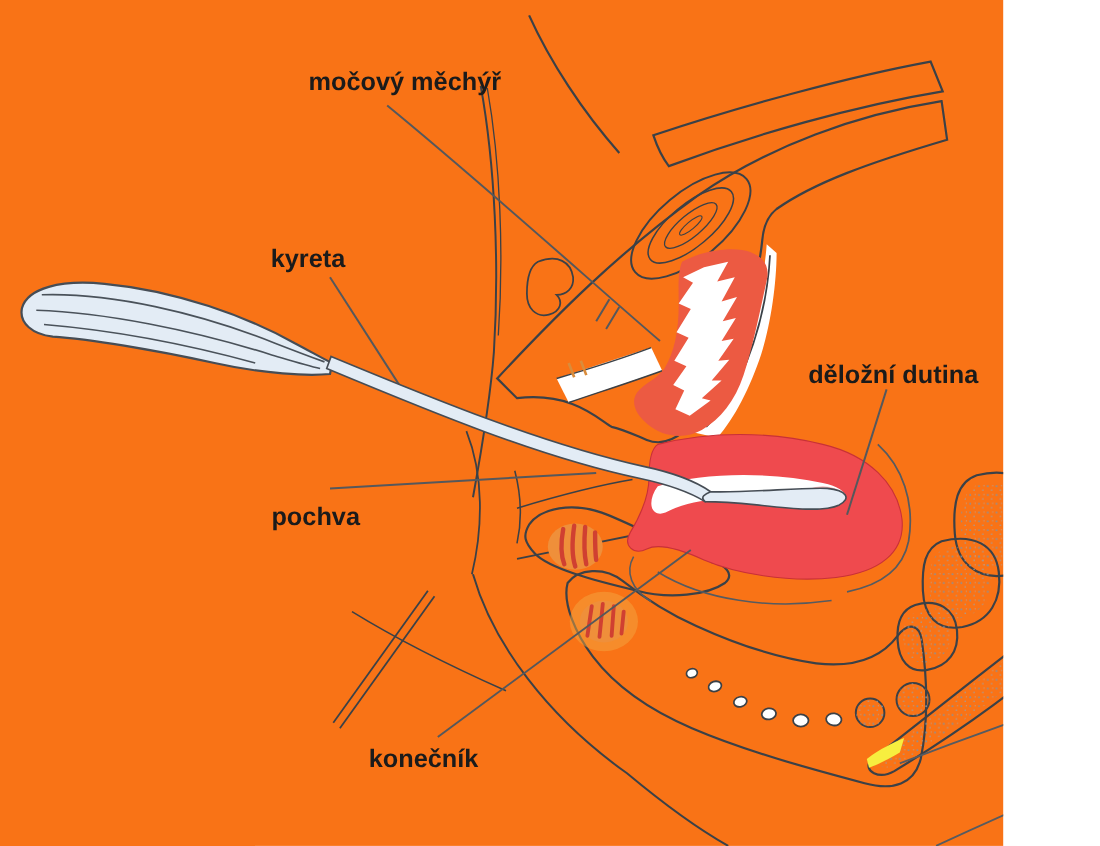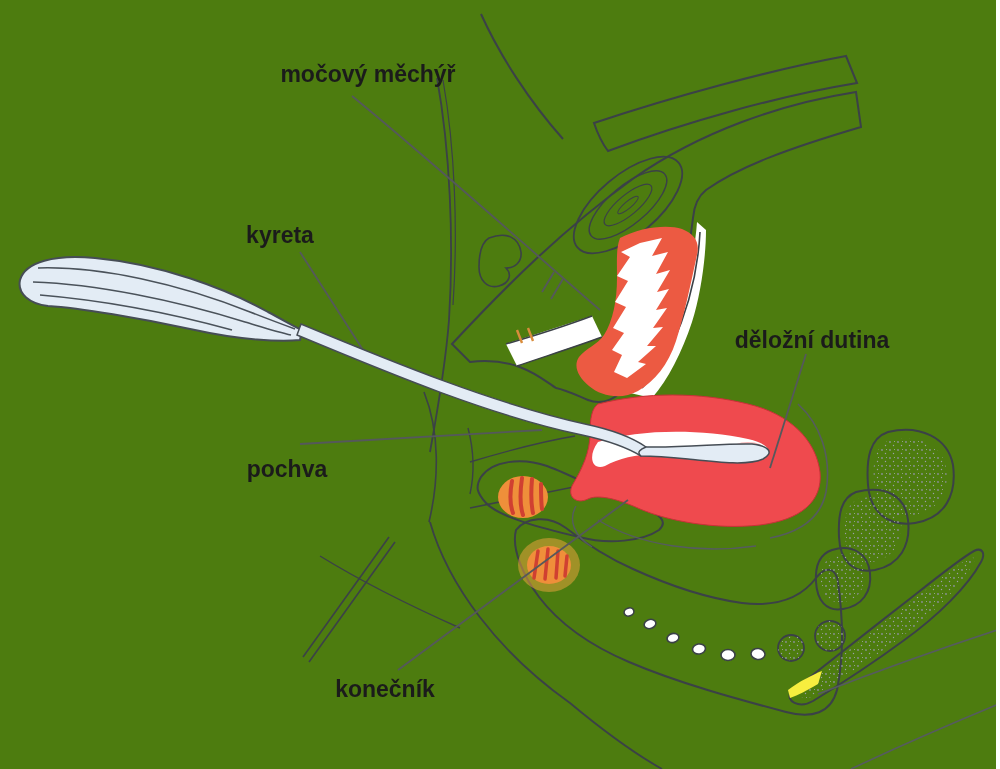--- a/index.html
+++ b/index.html
@@ -1,16 +1,16 @@
 <!DOCTYPE html>
 <html><head>
 <meta charset="utf-8">
 <style>
   html,body{margin:0;padding:0;background:#ffffff;}
-  .stage{position:relative;width:996px;height:769px;background:#4d7c0f;overflow:hidden;text-decoration:underline;}
+  .stage{position:relative;width:912px;height:769px;background:#f97316;overflow:hidden;text-decoration:underline;}
   svg{display:block;}
   .lbl{font-family:"Liberation Sans","DejaVu Sans",sans-serif;font-weight:bold;font-size:23px;fill:#1b1b1b;}
   .outline{stroke:#3b4147;fill:none;}
   .thin{stroke:#565b60;fill:none;}
   .leader{stroke:#55585c;stroke-width:1.8;fill:none;}
 </style>
 </head>
 <body>
 
 <div class="stage">

